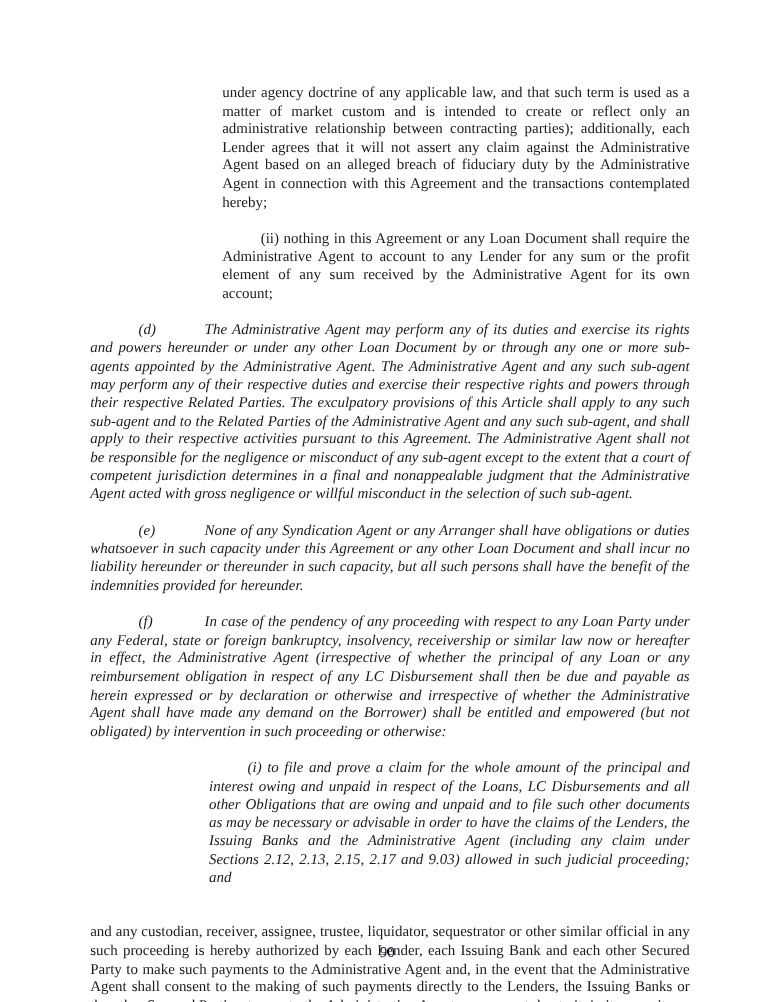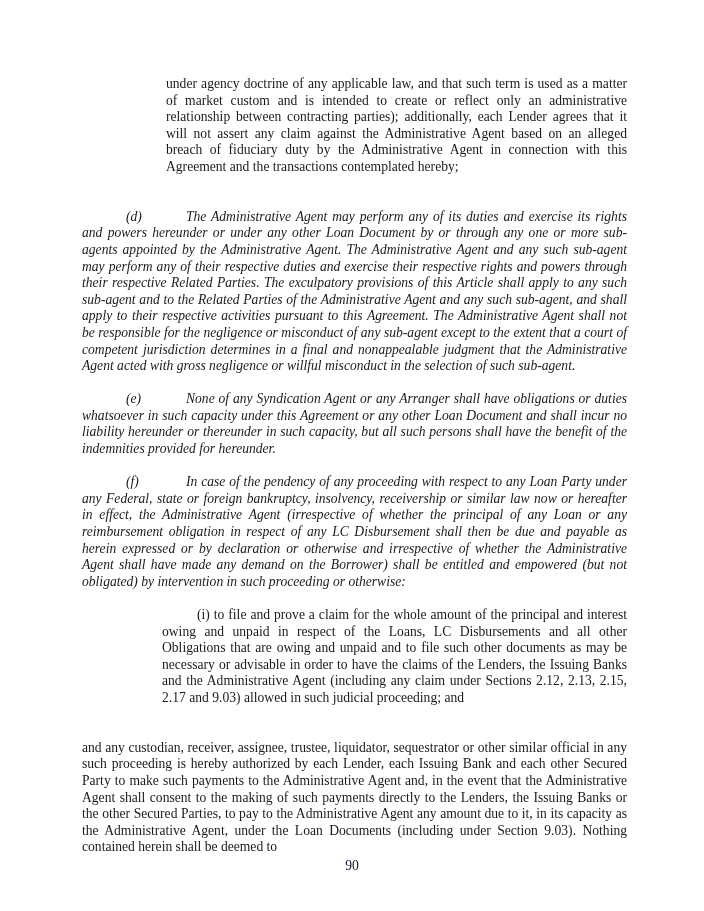--- a/index.html
+++ b/index.html
@@ -3,37 +3,38 @@
 <meta charset="utf-8">
 <style>
   html, body { margin: 0; padding: 0; background: #ffffff; }
   body { width: 704px; height: 911px; position: relative; overflow: hidden; }
   .page {
     position: absolute; left: 82px; top: 76px; width: 545px;
     font-family: "Liberation Serif", serif; font-size: 13.6px; line-height: 16.6px;
     color: #1a1a1a;
   }
   p { margin: 0; text-align: justify; }
-  .ind1 { margin-left: 84px; }
-  .ind2 { margin-left: 80px; }
+  .ind1 { margin-left: 120px; }
+  .ind2 { margin-left: 108px; font-style: italic; }
   .first-ii { text-indent: 35px; }
   .para { text-indent: 44px; font-style: italic; }
   .lbl { display: inline-block; width: 60px; text-indent: 0; }
   .gap { height: 16.6px; }
   .pagenum {
     position: absolute; left: 0; width: 704px; top: 858px; text-align: center;
     font-family: "Liberation Serif", serif; font-size: 13.6px; color: #0f172a;
   }
 </style>
 </head>
 <body>
 
 <div class="page">
   <p class="ind1">under agency doctrine of any applicable law, and that such term is used as a matter of market custom and is intended to create or reflect only an administrative relationship between contracting parties); additionally, each Lender agrees that it will not assert any claim against the Administrative Agent based on an alleged breach of fiduciary duty by the Administrative Agent in connection with this Agreement and the transactions contemplated hereby;</p>
   <div class="gap"></div>
+  <p class="ind1 first-ii">(ii)  nothing in this Agreement or any Loan Document shall require the Administrative Agent to account to any Lender for any sum or the profit element of any sum received by the Administrative Agent for its own account;</p>
   <div class="gap"></div>
   <p class="para"><span class="lbl">(d)</span><span>The Administrative Agent may perform any of its duties and exercise its rights and powers hereunder or under any other Loan Document by or through any one or more sub-agents appointed by the Administrative Agent. The Administrative Agent and any such sub-agent may perform any of their respective duties and exercise their respective rights and powers through their respective Related Parties. The exculpatory provisions of this Article shall apply to any such sub-agent and to the Related Parties of the Administrative Agent and any such sub-agent, and shall apply to their respective activities pursuant to this Agreement. The Administrative Agent shall not be responsible for the negligence or misconduct of any sub-agent except to the extent that a court of competent jurisdiction determines in a final and nonappealable judgment that the Administrative Agent acted with gross negligence or willful misconduct in the selection of such sub-agent.</span></p>
   <div class="gap"></div>
   <p class="para"><span class="lbl">(e)</span><span>None of any Syndication Agent or any Arranger shall have obligations or duties whatsoever in such capacity under this Agreement or any other Loan Document and shall incur no liability hereunder or thereunder in such capacity, but all such persons shall have the benefit of the indemnities provided for hereunder.</span></p>
   <div class="gap"></div>
   <p class="para"><span class="lbl">(f)</span><span>In case of the pendency of any proceeding with respect to any Loan Party under any Federal, state or foreign bankruptcy, insolvency, receivership or similar law now or hereafter in effect, the Administrative Agent (irrespective of whether the principal of any Loan or any reimbursement obligation in respect of any LC Disbursement shall then be due and payable as herein expressed or by declaration or otherwise and irrespective of whether the Administrative Agent shall have made any demand on the Borrower) shall be entitled and empowered (but not obligated) by intervention in such proceeding or otherwise:</span></p>
   <div class="gap"></div>
   <p class="ind2 first-ii">(i)  to file and prove a claim for the whole amount of the principal and interest owing and unpaid in respect of the Loans, LC Disbursements and all other Obligations that are owing and unpaid and to file such other documents as may be necessary or advisable in order to have the claims of the Lenders, the Issuing Banks and the Administrative Agent (including any claim under Sections 2.12, 2.13, 2.15, 2.17 and 9.03) allowed in such judicial proceeding; and</p>
   <div class="gap"></div>
   <div class="gap"></div>

